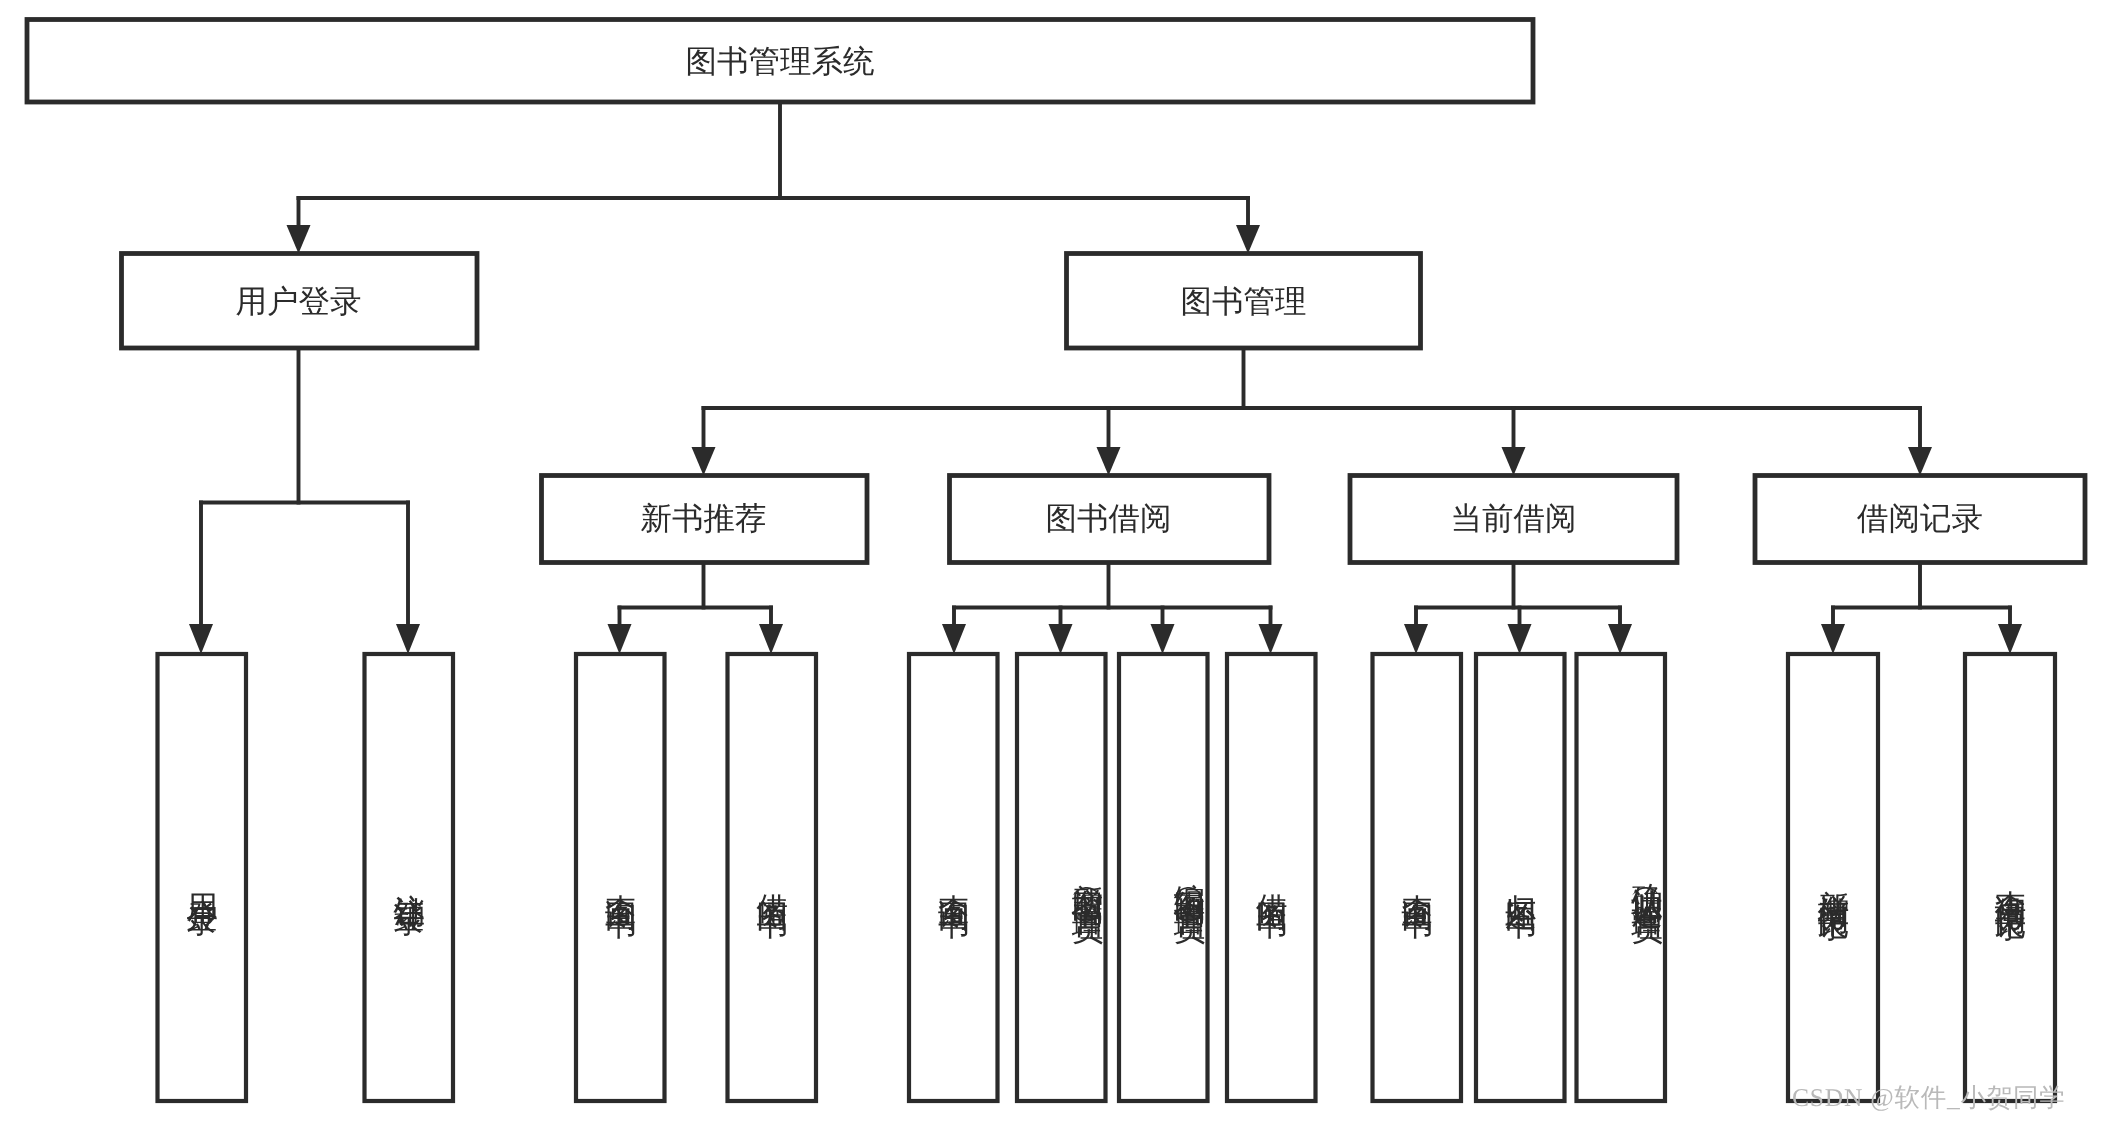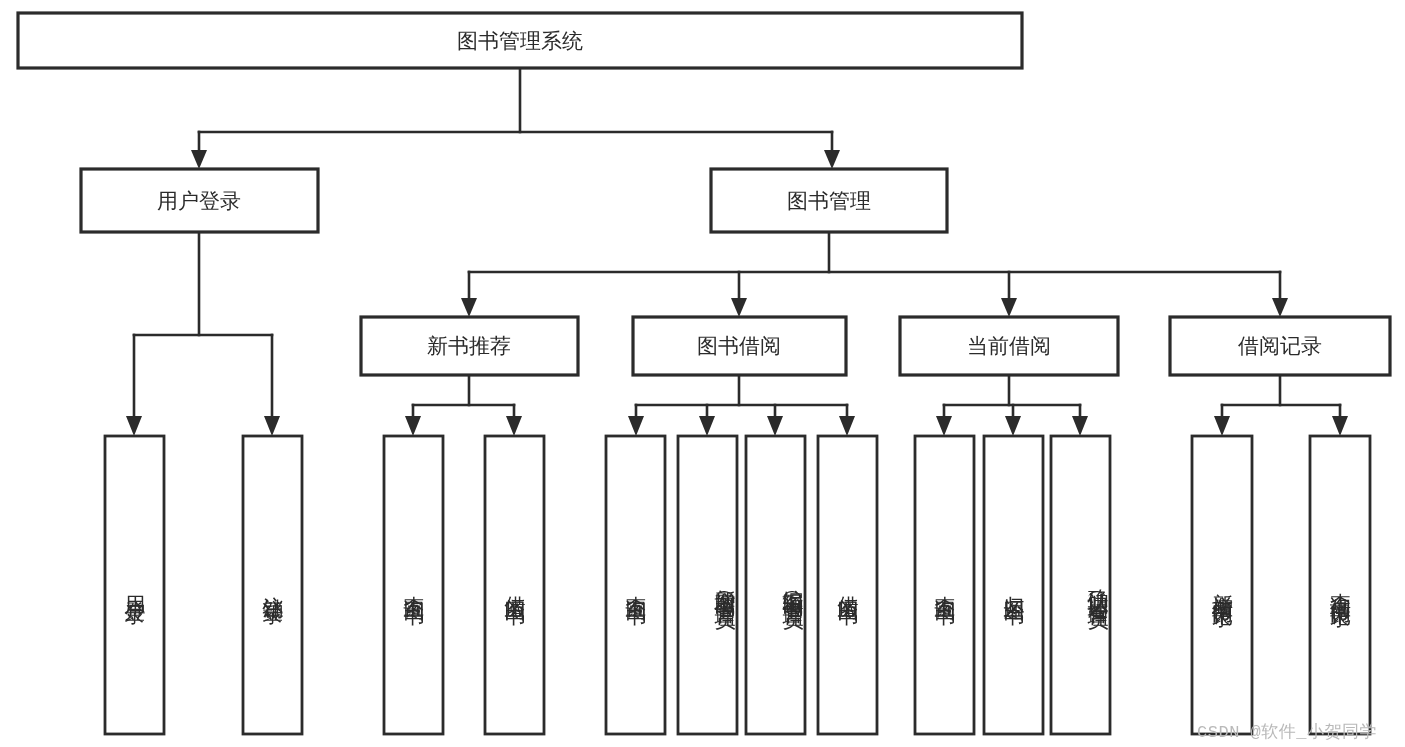--- a/index.html
+++ b/index.html
@@ -65,21 +65,21 @@
     align-items: center;
     justify-content: center;
     text-align: center;
     white-space: nowrap;
     pointer-events: none;
   }
   .watermark {
     position: absolute;
     right: 8px;
     bottom: 4px;
-    font-family: Liberation Mono, monospace;
+    font-family: Liberation Serif, serif;
     font-size: 17px;
     color: #b9b9b9;
     letter-spacing: 0.5px;
     white-space: nowrap;
   }
 </style>
 </head>
 <body>
 
 <div id="diagram-root">

